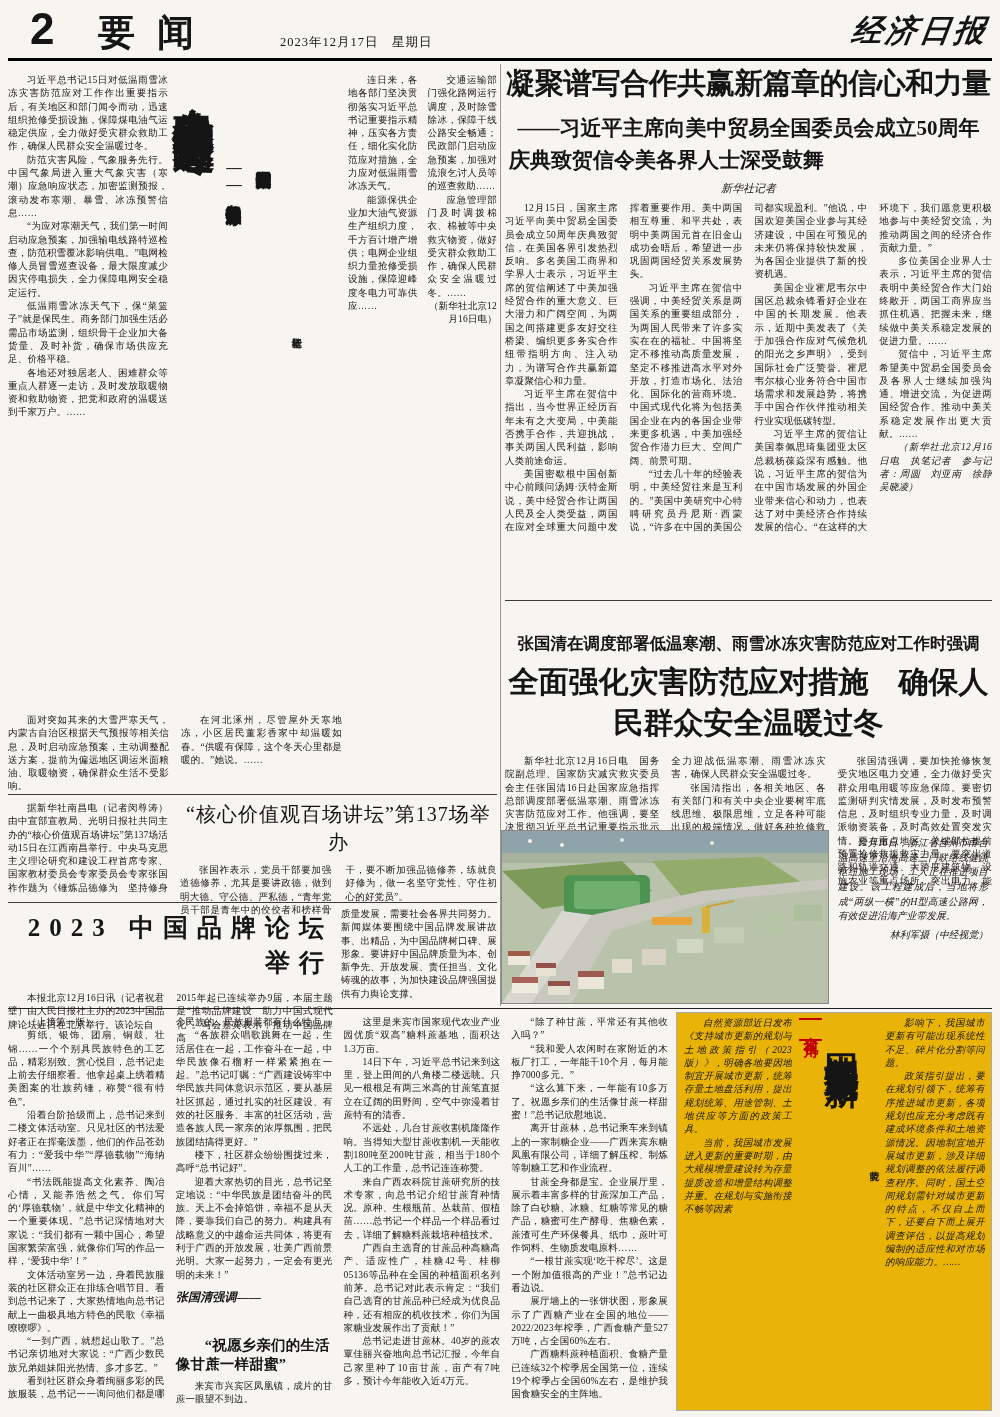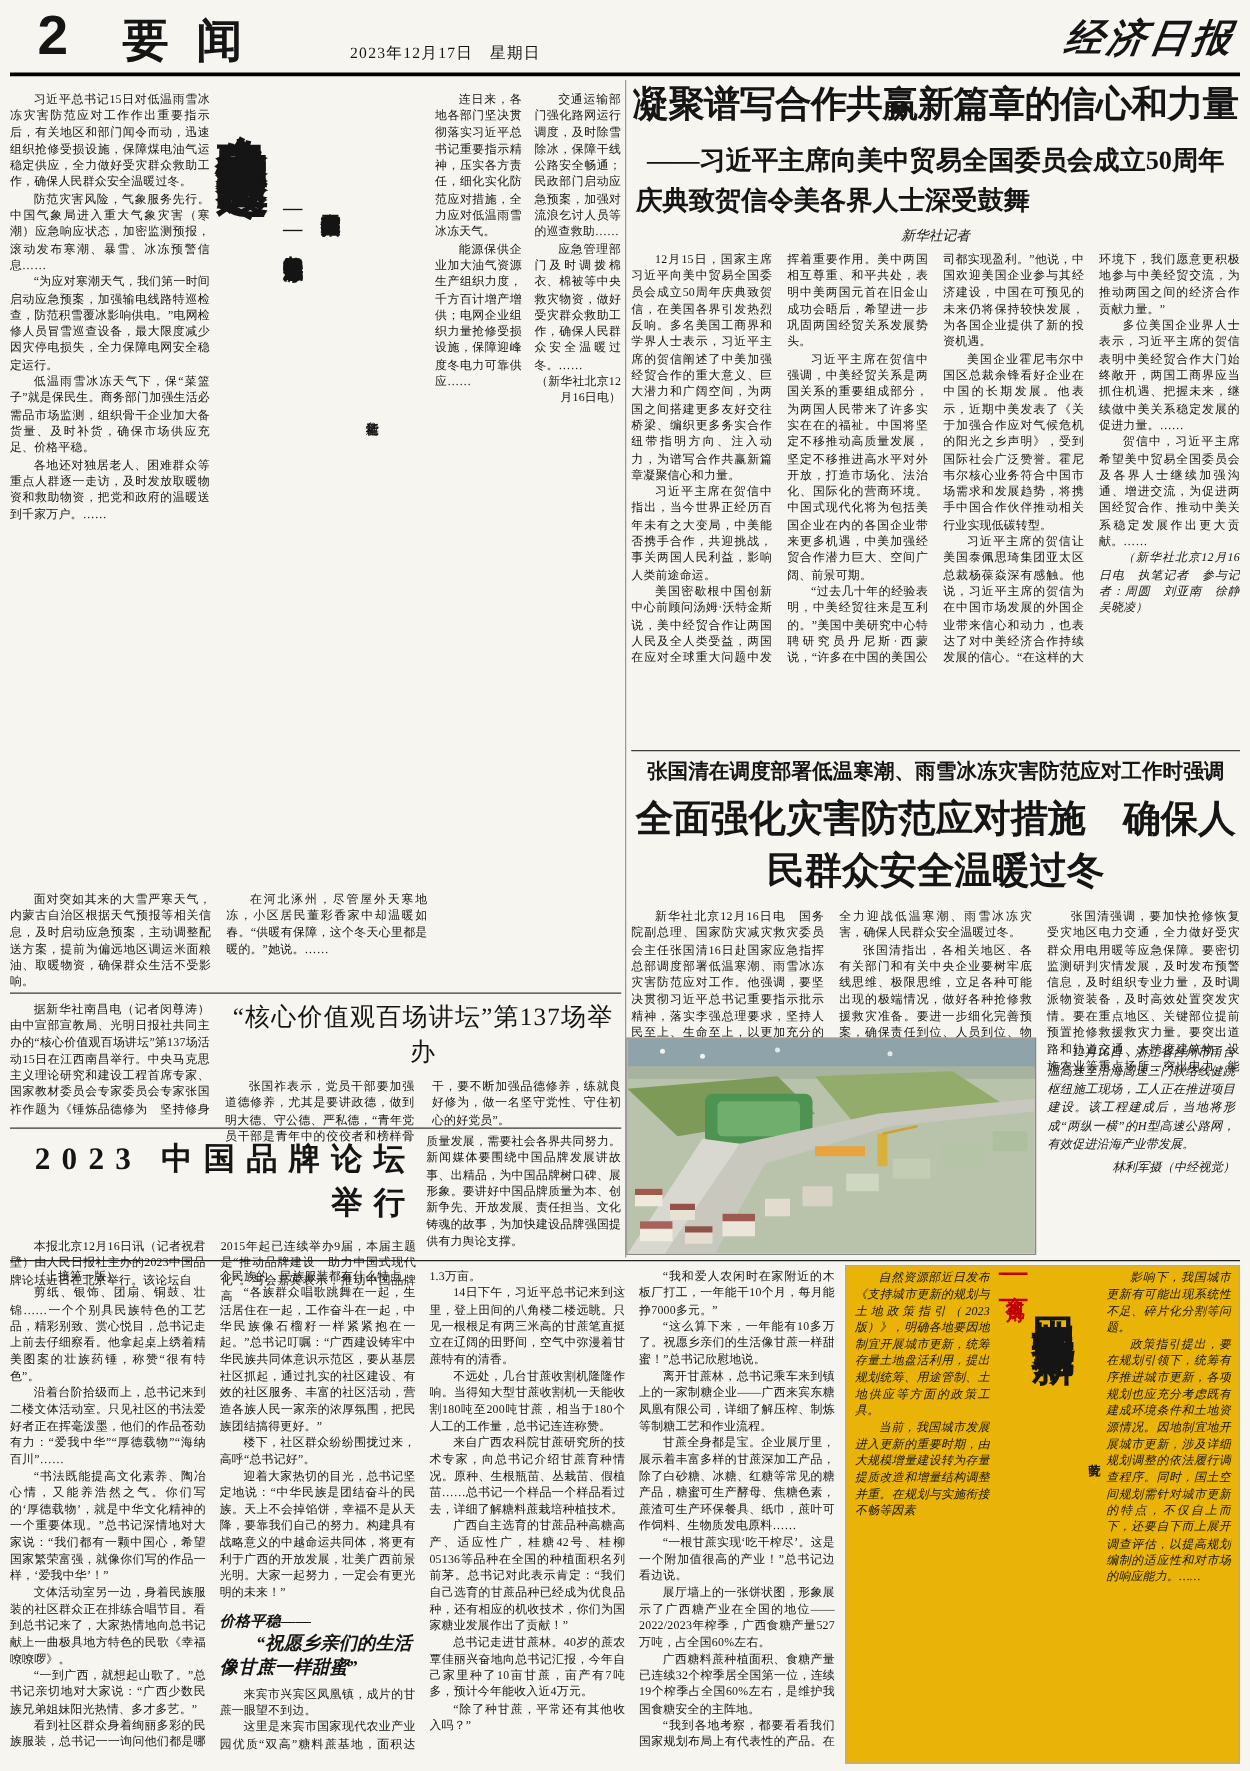--- a/index.html
+++ b/index.html
@@ -48,34 +48,34 @@
   
   .co{position:absolute;left:505px;top:64px;width:487px;height:534px;}
   .co-title{text-align:center;font-size:29px;font-weight:900;letter-spacing:-.5px;}
   .co-sub1{text-align:center;font-size:21px;font-weight:bold;margin-top:10px;}
   .co-sub2{text-align:left;font-size:21px;font-weight:bold;margin-top:4px;padding-left:4px;}
   .co-byline{text-align:center;font-size:11px;font-style:italic;margin:7px 0 6px;}
   .co-body{column-count:4;column-gap:12px;height:352px;overflow:hidden;}
   .co-credit{font-style:italic;}
   
   .dz{position:absolute;left:505px;top:606px;width:487px;height:218px;}
-  .dz-kicker{text-align:center;font-size:16.5px;font-weight:bold;}
+  .dz-kicker{text-align:center;font-size:16.5px;font-weight:bold;margin-top:27px;}
   .dz-title{text-align:center;font-size:30px;font-weight:900;margin-top:7px;}
   .dz-body{column-count:3;column-gap:12px;margin-top:11px;height:134px;overflow:hidden;}
   
   .ph{position:absolute;left:501px;top:830px;width:487px;height:176px;}
   .ph-img{position:absolute;left:0;top:0;width:328px;height:174px;border:1px solid #888;box-sizing:border-box;}
   .ph-cap{position:absolute;left:337px;top:6px;width:150px;font-size:9.8px;line-height:1.5;}
   .ph-credit{text-align:right;text-indent:0;margin-top:4px;}
   
   .bot-rule{position:absolute;left:8px;right:8px;top:1008px;border-top:1.5px solid #222;}
   .xi{position:absolute;left:8px;top:1016px;width:660px;height:394px;column-count:4;column-gap:11px;overflow:hidden;}
   .xi-subhead{margin:7px 0 5px;text-indent:0;}
   .xi-sh1{font-size:12px;font-weight:bold;font-style:italic;text-indent:0;text-align:left;}
-  .xi-sh2{font-size:14.5px;font-weight:900;font-style:italic;text-indent:2em;text-align:left;line-height:1.35;}
+  .xi-sh2{font-size:14.5px;font-weight:900;text-indent:2em;text-align:left;line-height:1.35;margin-top:30px;}
   .jsj{position:absolute;left:676px;top:1012px;width:316px;height:399px;border:1px solid #aaa;box-sizing:border-box;background:#eab308;}
   .jsj-c1{position:absolute;left:7px;top:4px;width:108px;height:389px;overflow:hidden;}
   .jsj-label{position:absolute;left:122px;top:5px;writing-mode:vertical-rl;text-orientation:upright;
              color:#c00000;font-weight:900;font-size:15px;border-top:2px solid #c00000;border-bottom:2px solid #c00000;
              padding:5px 2px;letter-spacing:3px;}
   .jsj-title{position:absolute;left:148px;top:14px;writing-mode:vertical-rl;text-orientation:upright;
              font-size:34px;font-weight:900;line-height:1;letter-spacing:2px;}
   .jsj-author{position:absolute;left:190px;top:150px;writing-mode:vertical-rl;text-orientation:upright;font-size:10px;}
   .jsj-c2{position:absolute;left:208px;top:4px;width:100px;height:389px;overflow:hidden;}
 </style>
@@ -208,21 +208,21 @@
       <p class="ph-credit">林利军摄（中经视觉）</p>
     </div>
   </div>
 
   <div class="bot-rule"></div>
 
   <div class="xi body-txt">
     <p style="text-indent:2em">（上接第一版）</p>
     <div class="plist"><p>剪纸、银饰、团扇、铜鼓、壮锦……一个个别具民族特色的工艺品，精彩别致、赏心悦目，总书记走上前去仔细察看。他拿起桌上绣着精美图案的壮族药锤，称赞“很有特色”。</p><p>沿着台阶拾级而上，总书记来到二楼文体活动室。只见社区的书法爱好者正在挥毫泼墨，他们的作品苍劲有力：“爱我中华”“厚德载物”“海纳百川”……</p><p>“书法既能提高文化素养、陶冶心情，又能养浩然之气。你们写的‘厚德载物’，就是中华文化精神的一个重要体现。”总书记深情地对大家说：“我们都有一颗中国心，希望国家繁荣富强，就像你们写的作品一样，‘爱我中华’！”</p><p>文体活动室另一边，身着民族服装的社区群众正在排练合唱节目。看到总书记来了，大家热情地向总书记献上一曲极具地方特色的民歌《幸福嘹嘹啰》。</p><p>“一到广西，就想起山歌了。”总书记亲切地对大家说：“广西少数民族兄弟姐妹阳光热情、多才多艺。”</p><p>看到社区群众身着绚丽多彩的民族服装，总书记一一询问他们都是哪个民族的，民族服装都有什么特点。</p><p>“各族群众唱歌跳舞在一起，生活居住在一起，工作奋斗在一起，中华民族像石榴籽一样紧紧抱在一起。”总书记叮嘱：“广西建设铸牢中华民族共同体意识示范区，要从基层社区抓起，通过扎实的社区建设、有效的社区服务、丰富的社区活动，营造各族人民一家亲的浓厚氛围，把民族团结搞得更好。”</p><p>楼下，社区群众纷纷围拢过来，高呼“总书记好”。</p><p>迎着大家热切的目光，总书记坚定地说：“中华民族是团结奋斗的民族。天上不会掉馅饼，幸福不是从天降，要靠我们自己的努力。构建具有战略意义的中越命运共同体，将更有利于广西的开放发展，壮美广西前景光明。大家一起努力，一定会有更光明的未来！”</p></div>
     <div class="xi-subhead">
-      <p class="xi-sh1">价格平稳——</p>
+      <p class="xi-sh1">张国清强调——</p>
       <p class="xi-sh2">“祝愿乡亲们的生活像甘蔗一样甜蜜”</p>
     </div>
     <div class="plist"><p>来宾市兴宾区凤凰镇，成片的甘蔗一眼望不到边。</p><p>这里是来宾市国家现代农业产业园优质“双高”糖料蔗基地，面积达1.3万亩。</p><p>14日下午，习近平总书记来到这里，登上田间的八角楼二楼远眺。只见一根根足有两三米高的甘蔗笔直挺立在辽阔的田野间，空气中弥漫着甘蔗特有的清香。</p><p>不远处，几台甘蔗收割机隆隆作响。当得知大型甘蔗收割机一天能收割180吨至200吨甘蔗，相当于180个人工的工作量，总书记连连称赞。</p><p>来自广西农科院甘蔗研究所的技术专家，向总书记介绍甘蔗育种情况。原种、生根瓶苗、丛栽苗、假植苗……总书记一个样品一个样品看过去，详细了解糖料蔗栽培种植技术。</p><p>广西自主选育的甘蔗品种高糖高产、适应性广，桂糖42号、桂柳05136等品种在全国的种植面积名列前茅。总书记对此表示肯定：“我们自己选育的甘蔗品种已经成为优良品种，还有相应的机收技术，你们为国家糖业发展作出了贡献！”</p><p>总书记走进甘蔗林。40岁的蔗农覃佳丽兴奋地向总书记汇报，今年自己家里种了10亩甘蔗，亩产有7吨多，预计今年能收入近4万元。</p><p>“除了种甘蔗，平常还有其他收入吗？”</p><p>“我和爱人农闲时在家附近的木板厂打工，一年能干10个月，每月能挣7000多元。”</p><p>“这么算下来，一年能有10多万了。祝愿乡亲们的生活像甘蔗一样甜蜜！”总书记欣慰地说。</p><p>离开甘蔗林，总书记乘车来到镇上的一家制糖企业——广西来宾东糖凤凰有限公司，详细了解压榨、制炼等制糖工艺和作业流程。</p><p>甘蔗全身都是宝。企业展厅里，展示着丰富多样的甘蔗深加工产品，除了白砂糖、冰糖、红糖等常见的糖产品，糖蜜可生产酵母、焦糖色素，蔗渣可生产环保餐具、纸巾，蔗叶可作饲料、生物质发电原料……</p><p>“一根甘蔗实现‘吃干榨尽’。这是一个附加值很高的产业！”总书记边看边说。</p><p>展厅墙上的一张饼状图，形象展示了广西糖产业在全国的地位——2022/2023年榨季，广西食糖产量527万吨，占全国60%左右。</p><p>广西糖料蔗种植面积、食糖产量已连续32个榨季居全国第一位，连续19个榨季占全国60%左右，是维护我国食糖安全的主阵地。</p><p>“我到各地考察，都要看看我们国家规划布局上有代表性的产品。在来宾，甘蔗就是代表。今天来这里看到甘蔗种植和糖业发展格局，心里更托底了。”总书记说。</p></div>
     
   </div>
 
   <div class="jsj">
     <div class="jsj-c1 body-txt kai">
       <div class="plist"><p>自然资源部近日发布《支持城市更新的规划与土地政策指引（2023版）》，明确各地要因地制宜开展城市更新，统筹存量土地盘活利用，提出规划统筹、用途管制、土地供应等方面的政策工具。</p><p>当前，我国城市发展进入更新的重要时期，由大规模增量建设转为存量提质改造和增量结构调整并重。在规划与实施衔接不畅等因素</p></div>
     </div>

